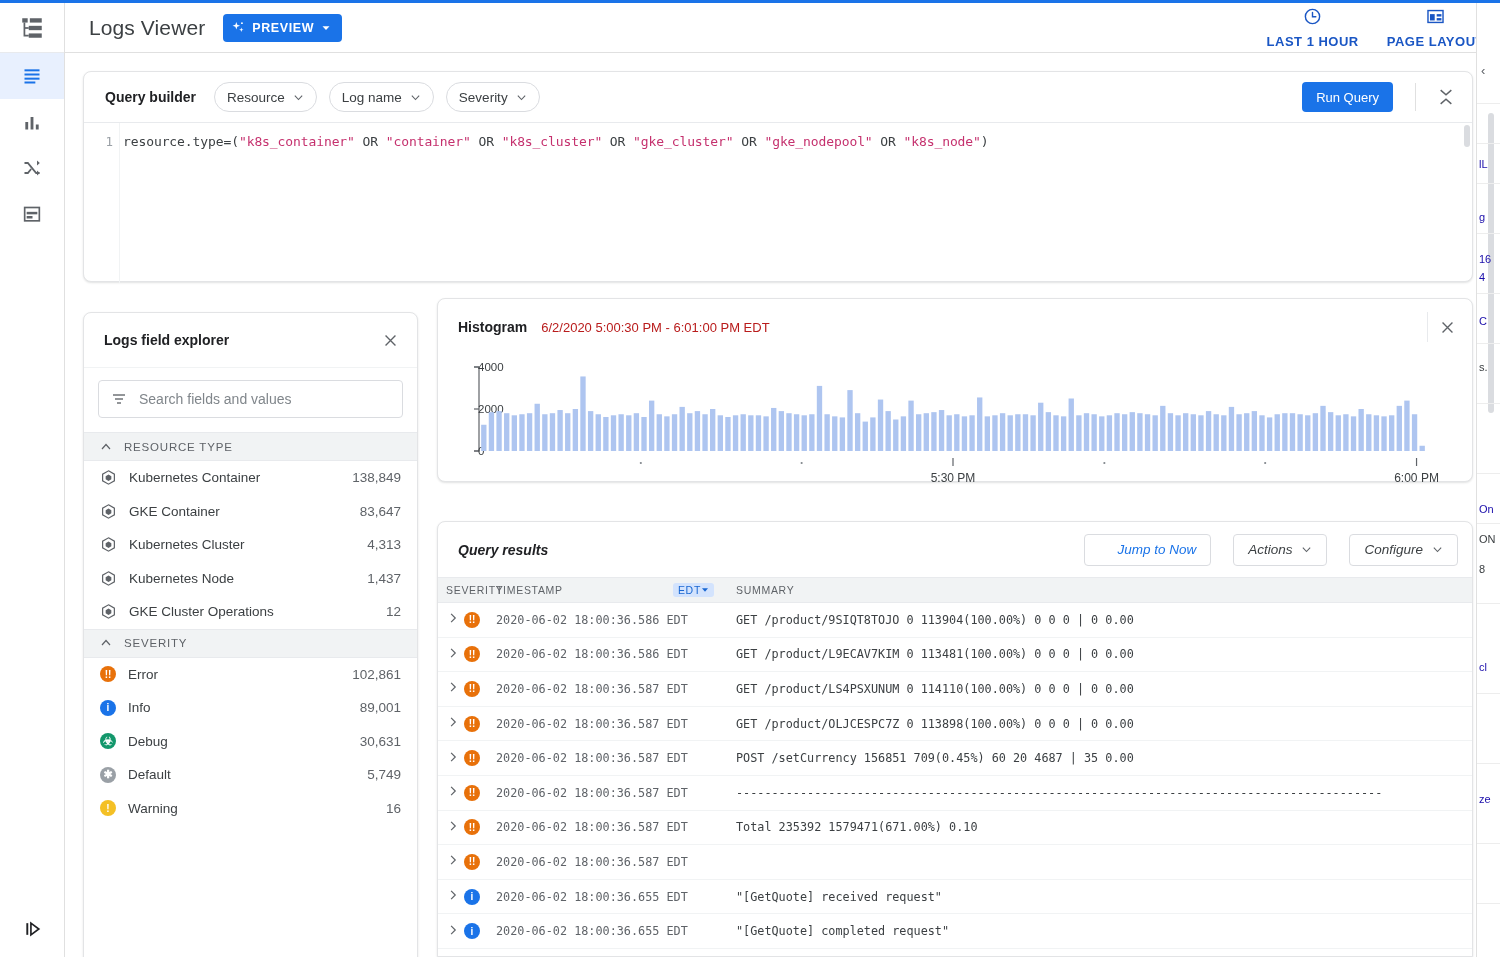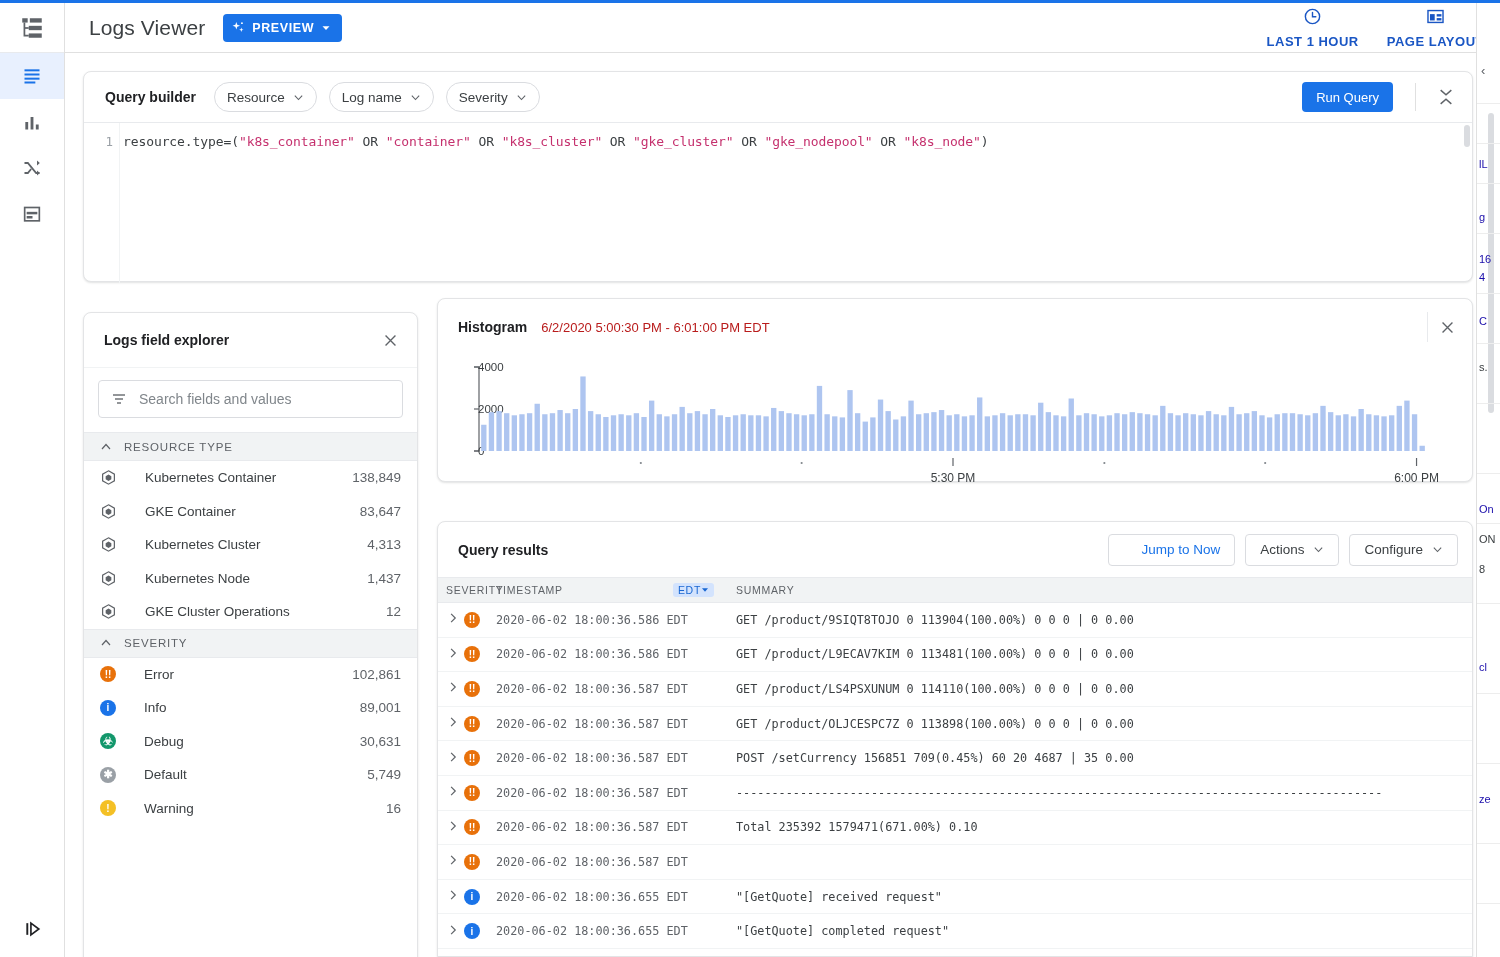--- a/index.html
+++ b/index.html
@@ -108,21 +108,21 @@
     border:none; outline:none; font-size:14px; color:#3c4043; flex:1;
     font-family:"Liberation Sans", sans-serif; background:transparent;
   }
   .fe-search input::placeholder { color:#80868b; }
   .fe-section {
     height:29px; background:#f1f3f4; display:flex; align-items:center; gap:12px;
     padding:0 16px; font-size:11.5px; letter-spacing:.8px; color:#5f6368; font-weight:500;
     border-top:1px solid #e8eaed; border-bottom:1px solid #e8eaed;
   }
   .fe-row {
-    height:33.5px; display:flex; align-items:center; padding:0 16px; gap:28px;
+    height:33.5px; display:flex; align-items:center; padding:0 16px; gap:12px;
     font-size:13.5px; color:#3c4043; cursor:pointer;
   }
   .fe-row .lbl { flex:1; }
   .fe-row .cnt { color:#5f6368; font-size:13.5px; }
   .sev-dot { width:16px; height:16px; border-radius:50%; display:flex; align-items:center; justify-content:center;
              color:#fff; font-size:10px; font-weight:700; flex:none; font-family:"Liberation Sans", sans-serif; }
 
   
   .hist-card {
     position:absolute; left:437px; top:298px; width:1036px; height:184px;
@@ -135,21 +135,21 @@
   .hist-divider { width:1px; height:30px; background:#e8eaed; margin-right:6px; }
   .hist-body { position:relative; height:145px; }
   svg.chart { display:block; }
 
   
   .qr-card {
     position:absolute; left:437px; top:521px; width:1036px; height:436px;
     background:#fff; border:1px solid #e3e4e6; border-radius:8px 8px 0 0;
     box-shadow:0 1px 2px rgba(60,64,67,.15); overflow:hidden;
   }
-  .qr-head { height:55px; display:flex; align-items:center; padding:0 14px 0 20px; gap:10px; }
+  .qr-head { height:55px; display:flex; align-items:center; padding:0 14px 0 20px; gap:22px;font-style:italic; }
   .qr-title { font-size:14px; font-weight:700; flex:1; }
   .btn-out {
     height:32px; border:1px solid #dadce0; border-radius:4px; background:#fff;
     display:flex; align-items:center; gap:9px; padding:0 14px; font-size:13.5px;
     color:#3c4043; cursor:pointer; font-family:"Liberation Sans", sans-serif;
   }
   .btn-out.link { color:#1a73e8;padding-left:32px; }
   .qr-thead {
     height:26px; background:#f1f3f4; display:flex; align-items:center;
     font-size:10.5px; letter-spacing:.7px; color:#5f6368;

